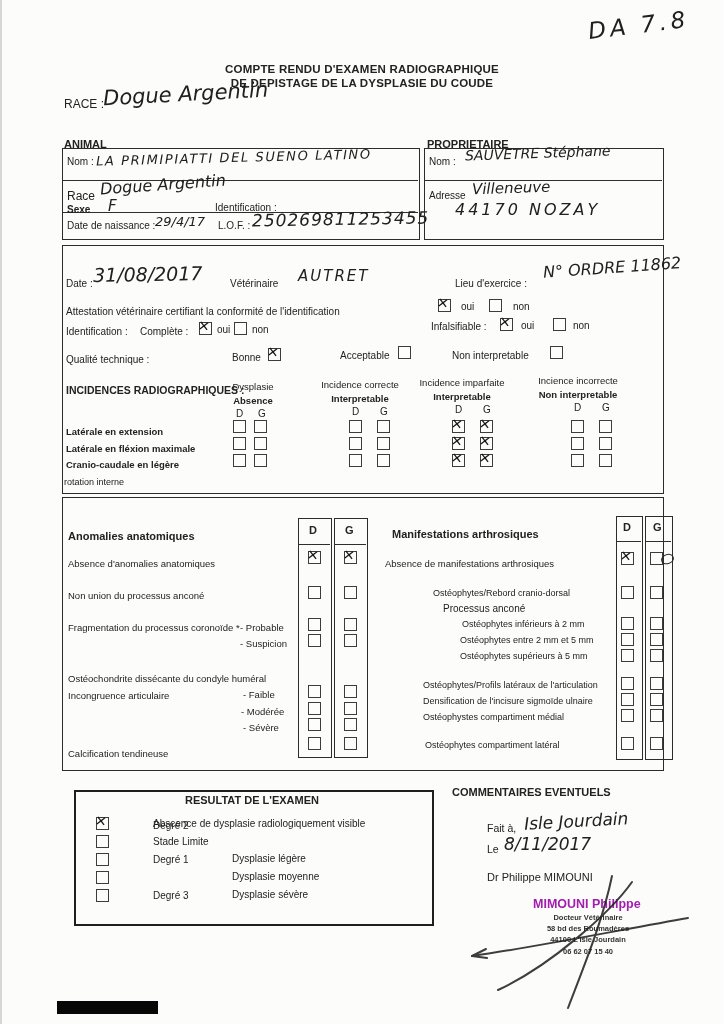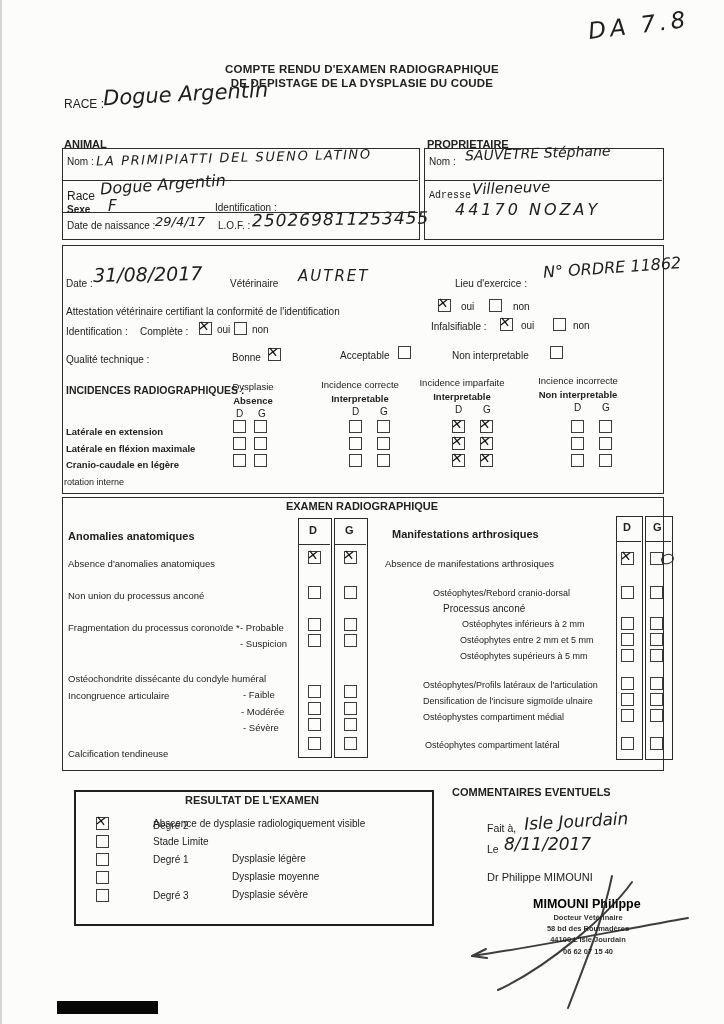--- a/index.html
+++ b/index.html
@@ -57,21 +57,21 @@
   <div class="hw" style="left:155px;top:214px;font-size:13px;">29/4/17</div>
   <div class="p" style="left:218px;top:220px;font-size:10px;">L.O.F. :</div>
   <div class="hw" style="left:252px;top:209px;font-size:17px;letter-spacing:1px;transform:rotate(-1deg);">250269811253455</div>
 
   <div class="p b" style="left:427px;top:138px;font-size:11px;">PROPRIETAIRE</div>
   <div class="box" style="left:424px;top:148px;width:238px;height:90px;"></div>
   <div class="hline" style="left:424px;top:180px;width:238px;"></div>
 
   <div class="p" style="left:429px;top:156px;font-size:10px;">Nom :</div>
   <div class="hw" style="left:465px;top:145px;font-size:14px;transform:rotate(-2deg);">SAUVETRE Stéphane</div>
-  <div class="p" style="left:429px;top:190px;font-size:10px;font-family:Liberation Mono, monospace;">Adresse</div>
+  <div class="p" style="left:429px;top:190px;font-size:10px;">Adresse</div>
   <div class="hw" style="left:472px;top:179px;font-size:15px;transform:rotate(-2deg);">Villeneuve</div>
   <div class="hw" style="left:455px;top:200px;font-size:16px;letter-spacing:3px;">44170 NOZAY</div>
 
   <div class="box" style="left:62px;top:245px;width:600px;height:247px;"></div>
 
   <div class="p" style="left:66px;top:278px;font-size:10px;">Date :</div>
   <div class="hw" style="left:93px;top:263px;font-size:19px;transform:rotate(-1deg);">31/08/2017</div>
   <div class="p" style="left:230px;top:278px;font-size:10px;">Vétérinaire</div>
   <div class="hw" style="left:298px;top:267px;font-size:15px;letter-spacing:2px;">AUTRET</div>
   <div class="p" style="left:455px;top:278px;font-size:10px;">Lieu d'exercice :</div>
@@ -150,21 +150,20 @@
   <span class="cb" style="left:233px;top:454px;"></span>
   <span class="cb" style="left:254px;top:454px;"></span>
   <span class="cb" style="left:349px;top:454px;"></span>
   <span class="cb" style="left:377px;top:454px;"></span>
   <span class="cb on" style="left:452px;top:454px;"></span>
   <span class="cb on" style="left:480px;top:454px;"></span>
   <span class="cb" style="left:571px;top:454px;"></span>
   <span class="cb" style="left:599px;top:454px;"></span>
 
   <div class="box" style="left:62px;top:497px;width:600px;height:272px;"></div>
-  <div class="p b ctr" style="left:162px;top:500px;width:400px;font-size:11px;">EXAMEN RADIOGRAPHIQUE</div>
 
   <div class="box" style="left:298px;top:518px;width:32px;height:238px;"></div>
   <div class="box" style="left:334px;top:518px;width:32px;height:238px;"></div>
   <div class="hline" style="left:298px;top:544px;width:32px;"></div>
   <div class="hline" style="left:334px;top:544px;width:32px;"></div>
   <div class="p b" style="left:309px;top:524px;font-size:11px;">D</div>
   <div class="p b" style="left:345px;top:524px;font-size:11px;">G</div>
 
   <div class="p b" style="left:68px;top:530px;font-size:11px;">Anomalies anatomiques</div>
 
@@ -273,21 +272,21 @@
   <div class="p" style="left:153px;top:890px;font-size:10px;">Degré 3</div>
   <div class="p" style="left:232px;top:889px;font-size:10px;">Dysplasie sévère</div>
 
   <div class="p b" style="left:452px;top:786px;font-size:11px;">COMMENTAIRES EVENTUELS</div>
   <div class="p" style="left:487px;top:822px;font-size:10.5px;">Fait à,</div>
   <div class="hw" style="left:524px;top:811px;font-size:17px;transform:rotate(-3deg);">Isle Jourdain</div>
   <div class="p" style="left:487px;top:843px;font-size:10.5px;">Le</div>
   <div class="hw" style="left:504px;top:834px;font-size:17px;">8/11/2017</div>
   <div class="p" style="left:487px;top:871px;font-size:11px;">Dr Philippe MIMOUNI</div>
 
-  <div class="p b" style="left:533px;top:897px;font-size:12.5px;color:#000000;">MIMOUNI Philippe</div>
+  <div class="p b" style="left:533px;top:897px;font-size:12.5px;color:#a21caf;">MIMOUNI Philippe</div>
   <div class="p b ctr" style="left:518px;top:913px;width:140px;font-size:7.5px;color:#333;">Docteur Vétérinaire</div>
   <div class="p b ctr" style="left:518px;top:924px;width:140px;font-size:7.5px;color:#333;">58 bd des Roumadères</div>
   <div class="p b ctr" style="left:518px;top:935px;width:140px;font-size:7.5px;color:#333;">44100 L'Isle Jourdain</div>
   <div class="p b ctr" style="left:518px;top:947px;width:140px;font-size:7.5px;color:#333;">06 62 07 15 40</div>
 
   <svg class="sig" style="left:460px;top:868px;" width="250" height="150" viewBox="0 0 250 150">
     <g fill="none" stroke="#1c1c1c" stroke-width="2" stroke-linecap="round" opacity="0.85">
       <path d="M 38,122 C 90,98 150,45 172,14"></path>
       <path d="M 152,8 C 143,52 124,98 108,140"></path>
       <path d="M 12,88 C 70,80 160,62 228,50"></path>

